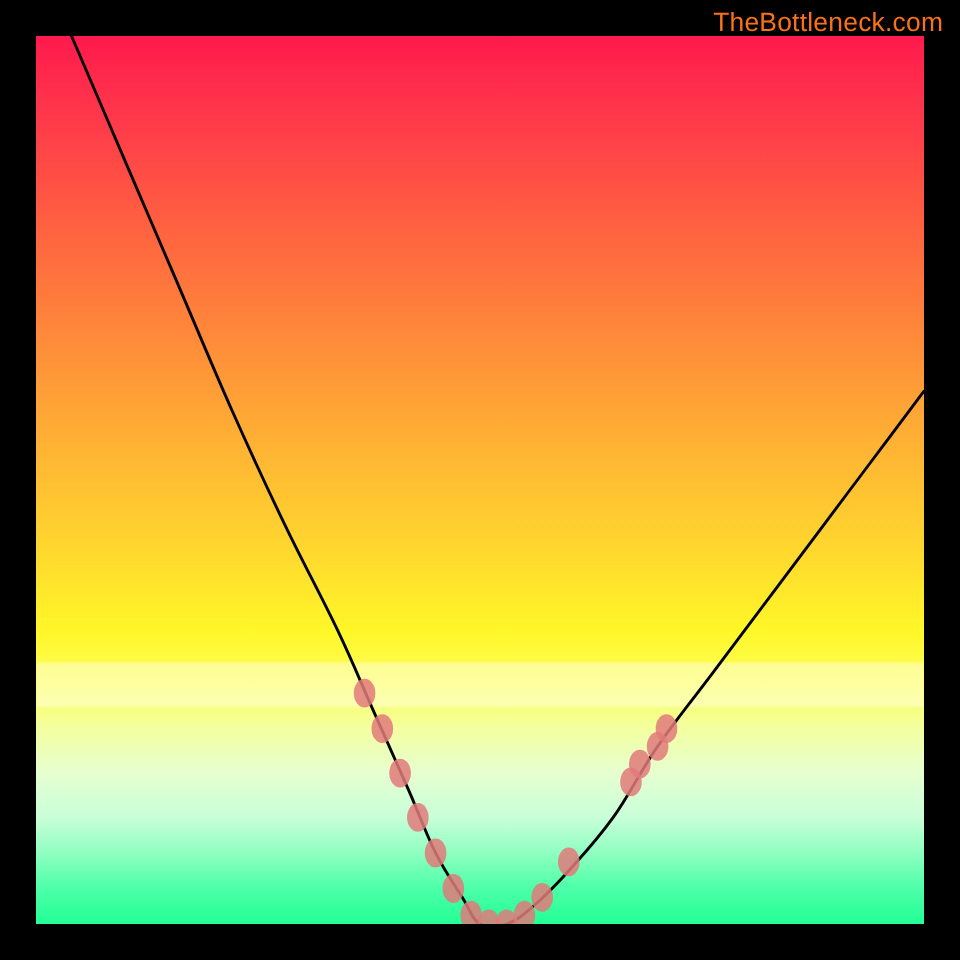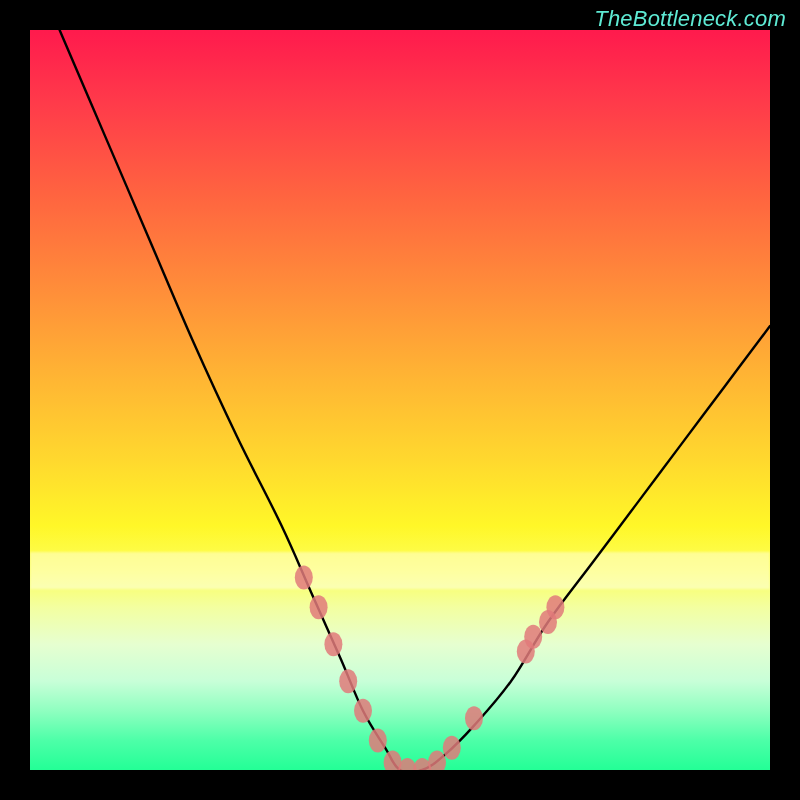--- a/index.html
+++ b/index.html
@@ -58,25 +58,24 @@
     filter: blur(1px);
   }
   svg.curve {
     position: absolute;
     inset: 0;
   }
   .watermark {
     position: absolute;
     top: 6px;
     right: 14px;
-    color: #5eead4;
+    color: #f97316;
     font-size: 22px;
     letter-spacing: 0.2px;
     font-weight: 400;
-    font-style: italic;
   }
 </style>
 </head>
 <body>
 
 <div class="frame">
   <div class="plot">
     <div class="gradient"></div>
     <div class="pale-band"></div>
     <svg class="curve" viewBox="0 0 740 740" preserveAspectRatio="none">

